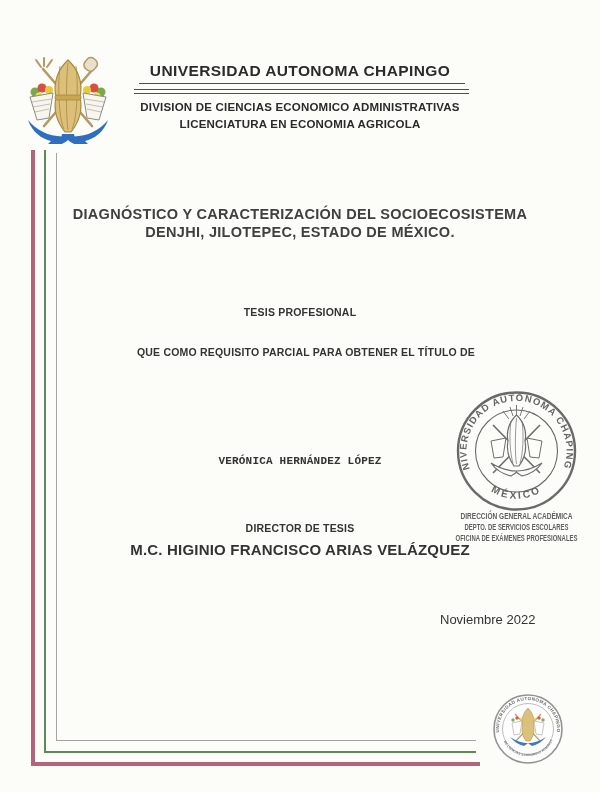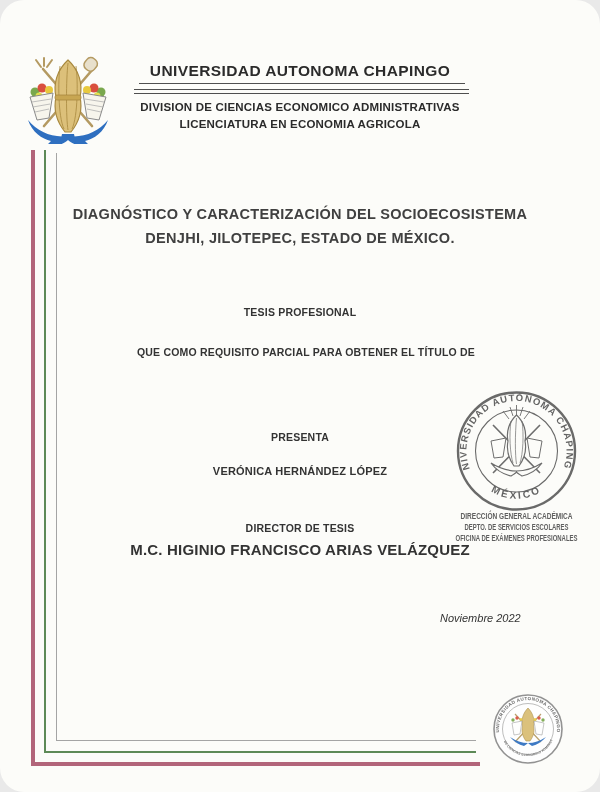--- a/index.html
+++ b/index.html
@@ -4,21 +4,20 @@
 <style>
   html,body{margin:0;padding:0;background:#e9e9e9;}
   #page{
     position:relative;
     width:600px;height:792px;
     margin:0 auto;
     background:#fcfcf9;
     font-family:"Liberation Sans", sans-serif;
     color:#2f2f2f;
     overflow:hidden;
-    border-radius:24px;
   }
   .abs{position:absolute;}
   .centered{left:0;right:0;text-align:center;}
 
   
   .uni-name{top:62px;font-size:15.5px;font-weight:bold;letter-spacing:.4px;color:#2b2b2b;}
   .rule-single{left:139px;top:83px;width:326px;border-top:1.6px solid #4f4f4f;}
   .rule-double{left:134px;top:89px;width:335px;height:2.6px;border-top:1.4px solid #4f4f4f;border-bottom:1.4px solid #4f4f4f;}
   .division{top:99px;font-size:11.5px;font-weight:600;letter-spacing:.2px;line-height:16.5px;color:#2b2b2b;}
 
@@ -26,33 +25,33 @@
   .logo{left:22px;top:56px;width:92px;height:88px;}
 
   
   .border-pink{left:31px;top:150px;width:445px;height:612px;border-left:4px solid #b2657a;border-bottom:4px solid #b2657a;}
   .border-green{left:44px;top:150px;width:430px;height:601px;border-left:2px solid #5d8a57;border-bottom:2px solid #5d8a57;}
   .border-gray{left:56px;top:153px;width:419px;height:587px;border-left:1.5px solid #8f8f8f;border-bottom:1.5px solid #8f8f8f;opacity:.8;}
 
   
   .title-line{font-size:14.5px;letter-spacing:.3px;color:#404040;font-weight:600;}
   .title-l1{top:206px;}
-  .title-l2{top:230px;}
+  .title-l2{top:224px;}
 
   
   .lbl{font-size:10.5px;letter-spacing:.2px;color:#333;font-weight:600;}
   .tesis{top:306px;}
   .requisito{top:346px;margin-left:12px;}
   .licenciada{top:389px;}
   .presenta{top:431px;}
-  .autor{top:465px;font-size:11px;}
+  .autor{top:455px;font-size:11px;font-family:Liberation Mono, monospace;}
   .director-lbl{top:522px;}
   .director-name{top:541px;font-size:15px;}
 
-  .date{left:440px;top:612px;font-size:11px;color:#333;font-style:italic;}
+  .date{left:440px;top:612px;font-size:13px;color:#333;}
 
   
   .stamp{left:447px;top:389px;width:145px;height:165px;opacity:.88;}
   .seal{left:490px;top:692px;width:76px;height:86px;opacity:.92;}
 
   svg text{font-family:"Liberation Sans", sans-serif;}
 </style>
 </head>
 <body>
 
@@ -107,21 +106,20 @@
 
   <div class="abs border-pink"></div>
   <div class="abs border-green"></div>
   <div class="abs border-gray"></div>
 
   <div class="abs centered title-line title-l1">DIAGNÓSTICO Y CARACTERIZACIÓN DEL SOCIOECOSISTEMA</div>
   <div class="abs centered title-line title-l2">DENJHI, JILOTEPEC, ESTADO DE MÉXICO.</div>
 
   <div class="abs centered lbl tesis">TESIS PROFESIONAL</div>
   <div class="abs centered lbl requisito">QUE COMO REQUISITO PARCIAL PARA OBTENER EL TÍTULO DE</div>
-  <div class="abs centered lbl presenta">PRESENTA</div>
   <div class="abs centered lbl autor">VERÓNICA HERNÁNDEZ LÓPEZ</div>
   <div class="abs centered lbl director-lbl">DIRECTOR DE TESIS</div>
   <div class="abs centered lbl director-name">M.C. HIGINIO FRANCISCO ARIAS VELÁZQUEZ</div>
 
   <div class="abs date">Noviembre 2022</div>
 
   <svg class="abs stamp" viewBox="0 0 145 165" aria-hidden="true">
     <defs>
       <path id="arcTop" d="M 22.5,79 A 50,50 0 1 1 116.5,79" fill="none"></path>
       <path id="arcBottom" d="M 26,82 A 48,48 0 0 0 113,82" fill="none"></path>

